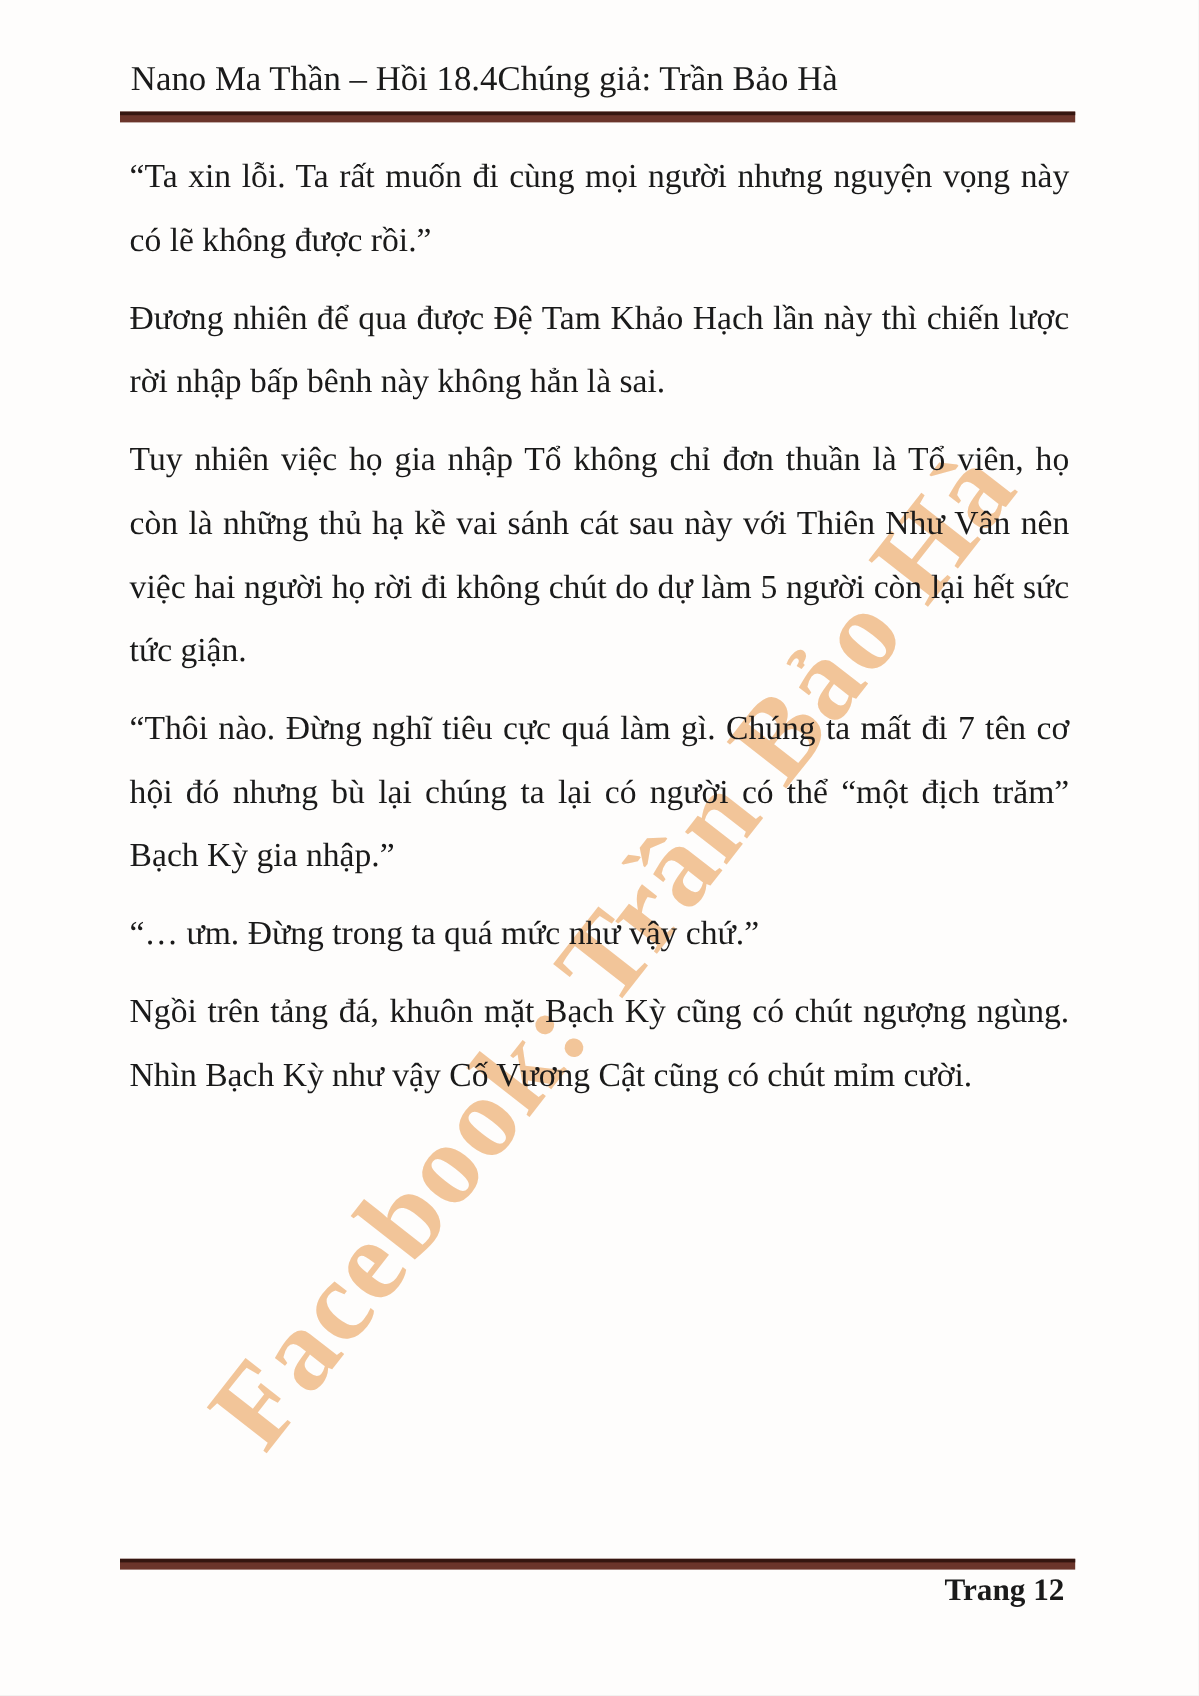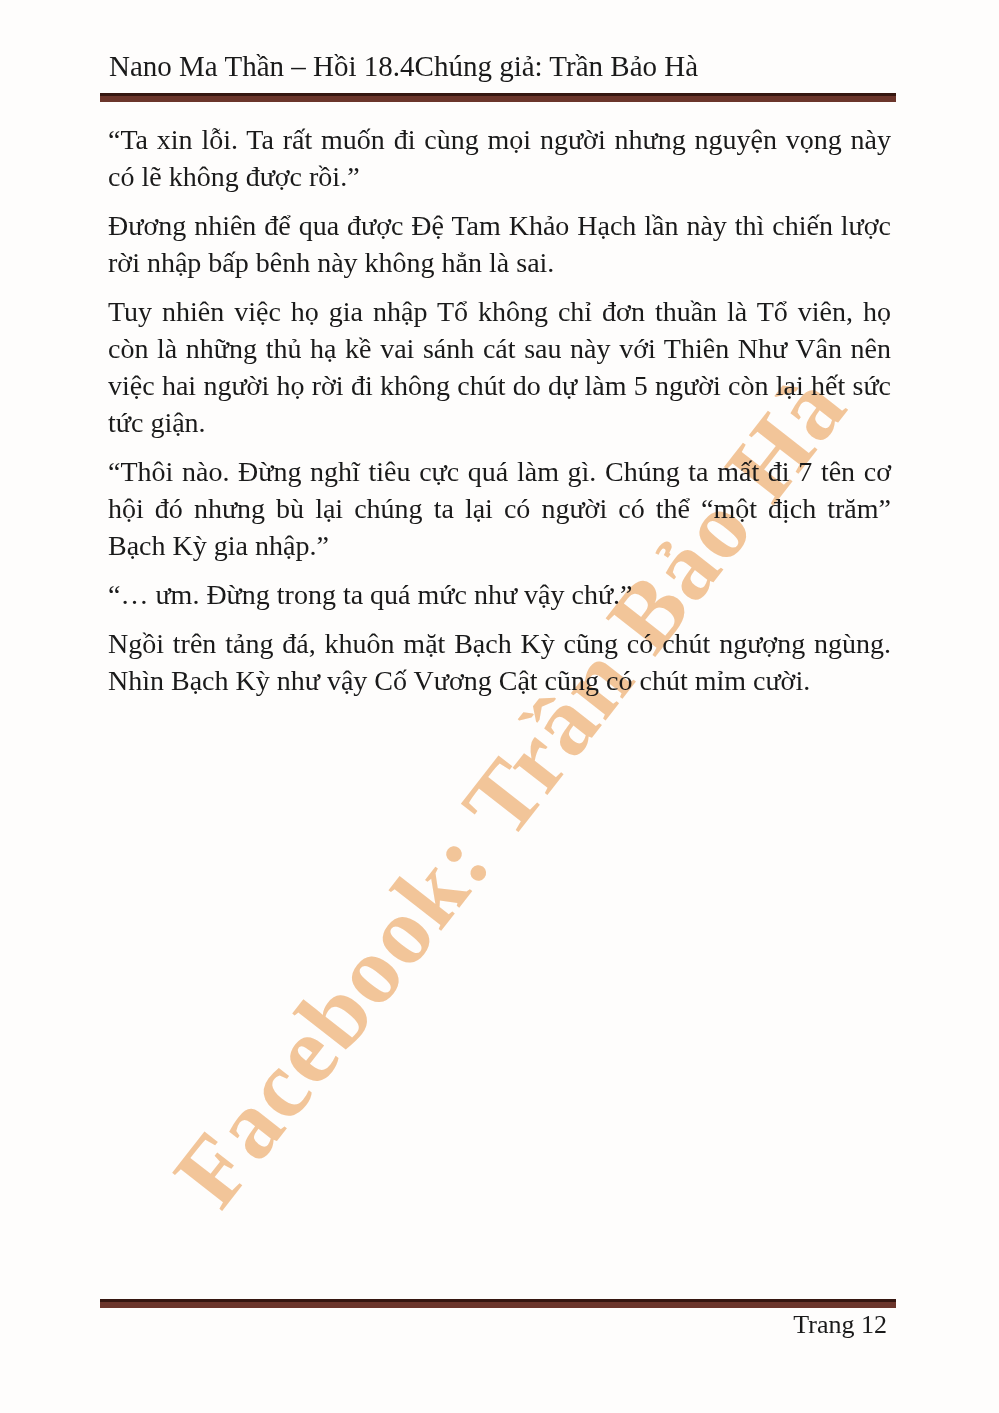--- a/index.html
+++ b/index.html
@@ -51,32 +51,33 @@
   }
   .header-rule { top: 93px; }
   .footer-rule { top: 1299px; }
   .content {
     position: absolute;
     left: 108px;
     top: 121px;
     width: 783px;
     z-index: 2;
     font-size: 28px;
-    line-height: 37px;
+    line-height: 53px;
   }
   .content p {
     margin: 0 0 12px 0;
     text-align: justify;
   }
   .page-number {
     position: absolute;
     right: 112px;
     top: 1310px;
     font-size: 26px;
     z-index: 2;
+    font-weight: bold;
   }
 </style>
 </head>
 <body>
 
 <div class="page">
 
   <div class="watermark">Facebook: Trần Bảo Hà</div>
 
   <div class="header">

